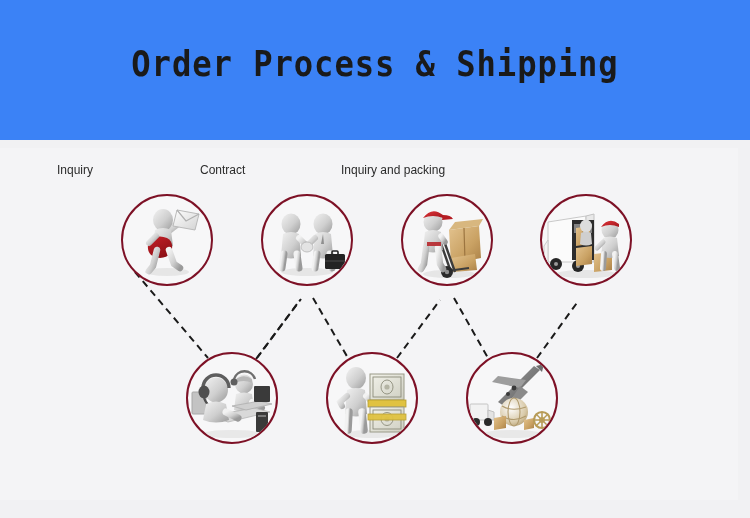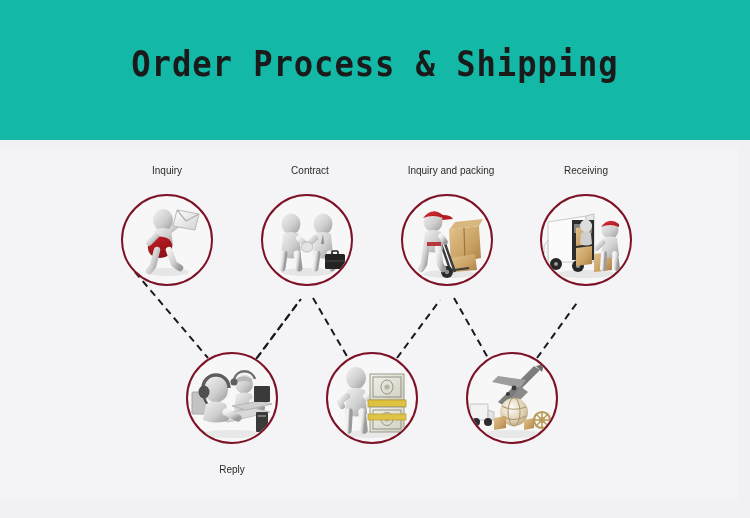--- a/index.html
+++ b/index.html
@@ -8,21 +8,21 @@
     background:#ffffff;
     font-family:"Liberation Sans", sans-serif;
     overflow:hidden;
     position:relative;
   }
   .page{position:relative;width:750px;height:518px;background:#ffffff;}
 
   
   .header{
     position:absolute;left:0;top:0;width:750px;height:140px;
-    background:#14b8a6;
+    background:#3b82f6;
   }
   .title{
     position:absolute;left:0;top:44px;width:750px;
     text-align:center;
     font-family:"DejaVu Sans Mono", monospace;
     font-size:35px;
     font-weight:bold;
     letter-spacing:1px;
     color:#1a1a1a;
     transform:scaleX(0.92);
@@ -52,23 +52,23 @@
     background:#f7f7f8;
     box-sizing:border-box;
     overflow:hidden;
   }
   .circle .art{
     position:absolute;left:0;top:0;width:88px;height:88px;
   }
   .label{
     position:absolute;
     width:220px;
-    text-align:center;
+    text-align:left;
     font-family:"Liberation Sans", sans-serif;
-    font-size:10px;
+    font-size:12px;
     color:#2b2b2b;
     line-height:17px;
     white-space:pre-line;
   }
   .label.top{ }
   .label.bottom{ }
 </style>
 </head>
 <body>
 
@@ -238,21 +238,20 @@
         <path d="M61 42 q7 -3 14 0 l2 18 q-9 4 -18 0 z" fill="url(#gGrey)"></path>
         <path d="M62 58 l-1 14" stroke="url(#gGrey)" stroke-width="6" stroke-linecap="round" fill="none"></path>
         <path d="M73 58 l2 14" stroke="url(#gGrey)" stroke-width="6" stroke-linecap="round" fill="none"></path>
         <path d="M61 46 l-6 6" stroke="url(#gGrey)" stroke-width="5" stroke-linecap="round" fill="none"></path>
 
         <ellipse cx="44" cy="30" rx="6" ry="6.5" fill="#dddddd"></ellipse>
         <path d="M39 37 q5 -3 10 0 l1 11 q-6 3 -12 0 z" fill="#cfcfcf"></path>
       </svg>
     </div>
   </div>
-  <div class="label top" style="left:476px;top:162px;">Receiving</div>
 
   <div class="node" style="left:186px;top:352px;">
     <div class="circle">
       <svg class="art" viewBox="0 0 88 88">
         <ellipse cx="44" cy="80" rx="30" ry="4" fill="#dedede" opacity="0.6"></ellipse>
 
         <rect x="4" y="38" width="14" height="22" rx="1" fill="#c3c3c3" stroke="#a8a8a8" stroke-width="1"></rect>
 
         <ellipse cx="56" cy="30" rx="9" ry="9.5" fill="url(#gGrey)"></ellipse>
         <path d="M47 26 q8 -7 17 -1 l0 4 q-8 -4 -17 0 z" fill="#b8b8b8"></path>
@@ -272,21 +271,20 @@
         <path d="M16 44 q3 8 9 9" fill="none" stroke="#4f4f4f" stroke-width="2.2"></path>
         <circle cx="26" cy="54" r="2" fill="#4f4f4f"></circle>
         <path d="M18 50 q10 -5 20 0 l3 16 q-13 5 -26 0 z" fill="url(#gGrey)"></path>
         <path d="M38 58 l12 6" stroke="url(#gGrey)" stroke-width="7" stroke-linecap="round" fill="none"></path>
 
         <rect x="68" y="58" width="12" height="20" rx="1" fill="#3a3a3a"></rect>
         <rect x="70" y="61" width="8" height="2" fill="#787878"></rect>
       </svg>
     </div>
   </div>
-  <div class="label bottom" style="left:122px;top:461px;">Reply</div>
 
   <div class="node" style="left:326px;top:352px;">
     <div class="circle">
       <svg class="art" viewBox="0 0 88 88">
         <defs>
           <linearGradient id="gBill" x1="0" y1="0" x2="1" y2="1">
             <stop offset="0%" stop-color="#f2f2ea"></stop>
               <stop offset="100%" stop-color="#cfcfc2"></stop>
           </linearGradient>
         </defs>

